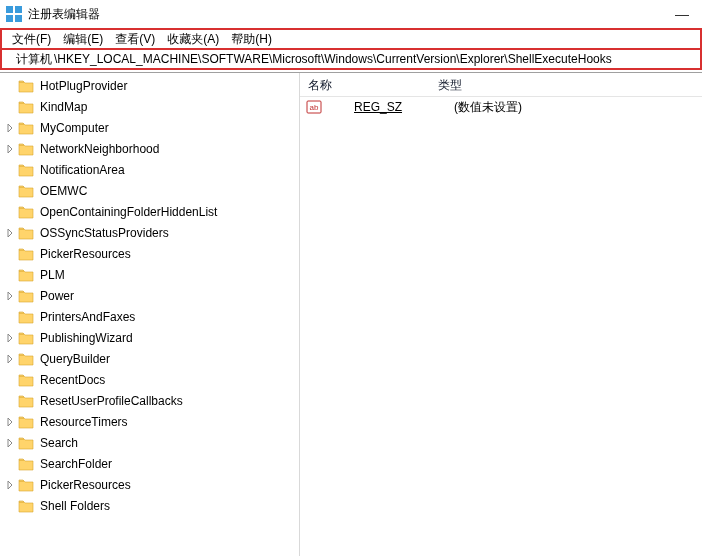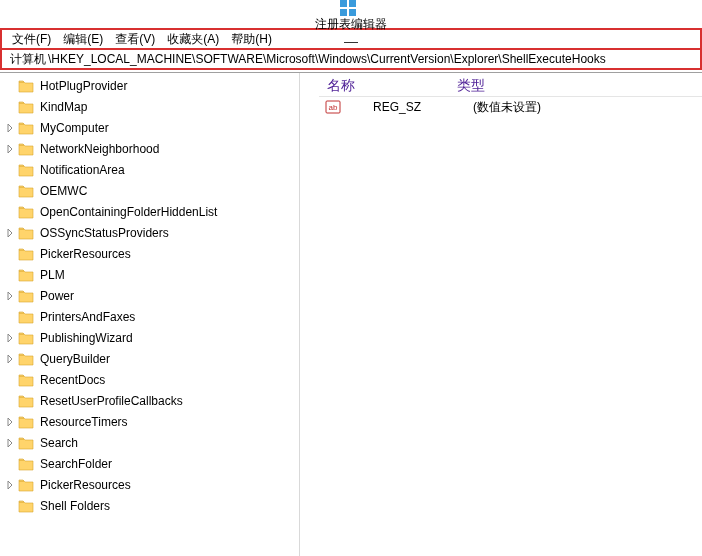--- a/index.html
+++ b/index.html
@@ -1,44 +1,44 @@
 <!DOCTYPE html>
 <html><head>
 <meta charset="utf-8">
 <style>
 * { margin: 0; padding: 0; box-sizing: border-box; font-family: "Microsoft YaHei", "Segoe UI", Tahoma, sans-serif; }
 body { background: #fff; font-size: 12px; color: #000; width: 702px; height: 556px; overflow: hidden; position: relative; }
 
-.titlebar { height: 28px; display: flex; align-items: center; padding: 0 6px; flex-direction: column; }
+.titlebar { height: 28px; display: flex; align-items: center; padding: 0 6px; }
 .titlebar .app-icon { width: 16px; height: 16px; margin-right: 6px; display: inline-flex; }
 .titlebar .title { font-size: 12px; }
 .titlebar .spacer { flex: 1; }
 .win-ctrl { width: 28px; text-align: center; font-size: 14px; color: #333; }
 
 .menubar { height: 20px; display: flex; align-items: center; padding: 0 4px; border: 2px solid #d83030; border-bottom: none; }
 .menubar .menu-item { padding: 0 6px; cursor: default; }
 
-.addressbar { height: 22px; border: 2px solid #d83030; border-top: 2px solid #d83030; display: flex; align-items: center; padding: 0 8px; }
+.addressbar { height: 22px; border: 2px solid #d83030; border-top: 2px solid #d83030; display: flex; align-items: center; padding: 0 14px; }
 .addressbar .addr-label { margin-right: 2px; }
 .addressbar .addr-path { white-space: nowrap; overflow: hidden; }
 
 .hr-line { border: none; border-top: 1px solid #a0a0a0; margin-top: 2px; }
 
-.content { display: flex; height: calc(556px - 28px - 20px - 22px - 3px); gap: 19px; }
+.content { display: flex; height: calc(556px - 28px - 20px - 22px - 3px); }
 
 .tree-pane { width: 300px; border-right: 1px solid #d9d9d9; overflow: hidden; padding-top: 2px; }
 .tree-row { display: flex; align-items: center; height: 21px; padding-left: 4px; }
 .tree-row .expander { width: 12px; height: 12px; display: inline-flex; align-items: center; justify-content: center; color: #888; font-size: 10px; margin-right: 2px; }
 .tree-row .expander.none { visibility: hidden; }
 .tree-row .folder-icon { width: 16px; height: 14px; margin-right: 4px; display: inline-flex; }
 .tree-row .label { white-space: nowrap; padding: 1px 2px; }
 
 .list-pane { flex: 1; padding-top: 2px; }
 .list-header { display: flex; height: 22px; align-items: center; border-bottom: 1px solid #e5e5e5; }
-.list-header .col { padding: 0 8px; font-size: 14px; color: #4c1d95; }
+.list-header .col { padding: 0 8px; font-size: 12px; color: #0f172a; }
 .col-name { width: 130px; }
 .col-type { width: 100px; }
 .col-data { flex: 1; }
 
 .list-row { display: flex; height: 20px; align-items: center; }
 .list-row .val-icon { width: 40px; height: 16px; margin-left: 6px; margin-right: 4px; display: inline-flex; }
 .list-row .cell { padding: 0 4px; font-size: 12px; }
 
 svg { display: block; }
 </style>
@@ -330,18 +330,18 @@
       <div class="col col-type">类型</div>
     </div>
     <div id="list-rows">
         <div class="list-row">
           <span class="val-icon">
             <svg viewBox="0 0 16 16">
               <rect x="1" y="2" width="14" height="12" rx="1" fill="#fff" stroke="#c03030" stroke-width="1"></rect>
               <text x="8" y="11" font-size="8" text-anchor="middle" fill="#c03030" font-family="Arial">ab</text>
             </svg>
           </span>
-          <span class="cell col-type" style="width: 100px;">REG_SZ</span>
+          <span class="cell col-type" style="width: 100px; text-decoration: underline;">REG_SZ</span>
           <span class="cell col-data">(数值未设置)</span>
         </div>
       </div>
   </div>
 </div>
 
 </body></html>

